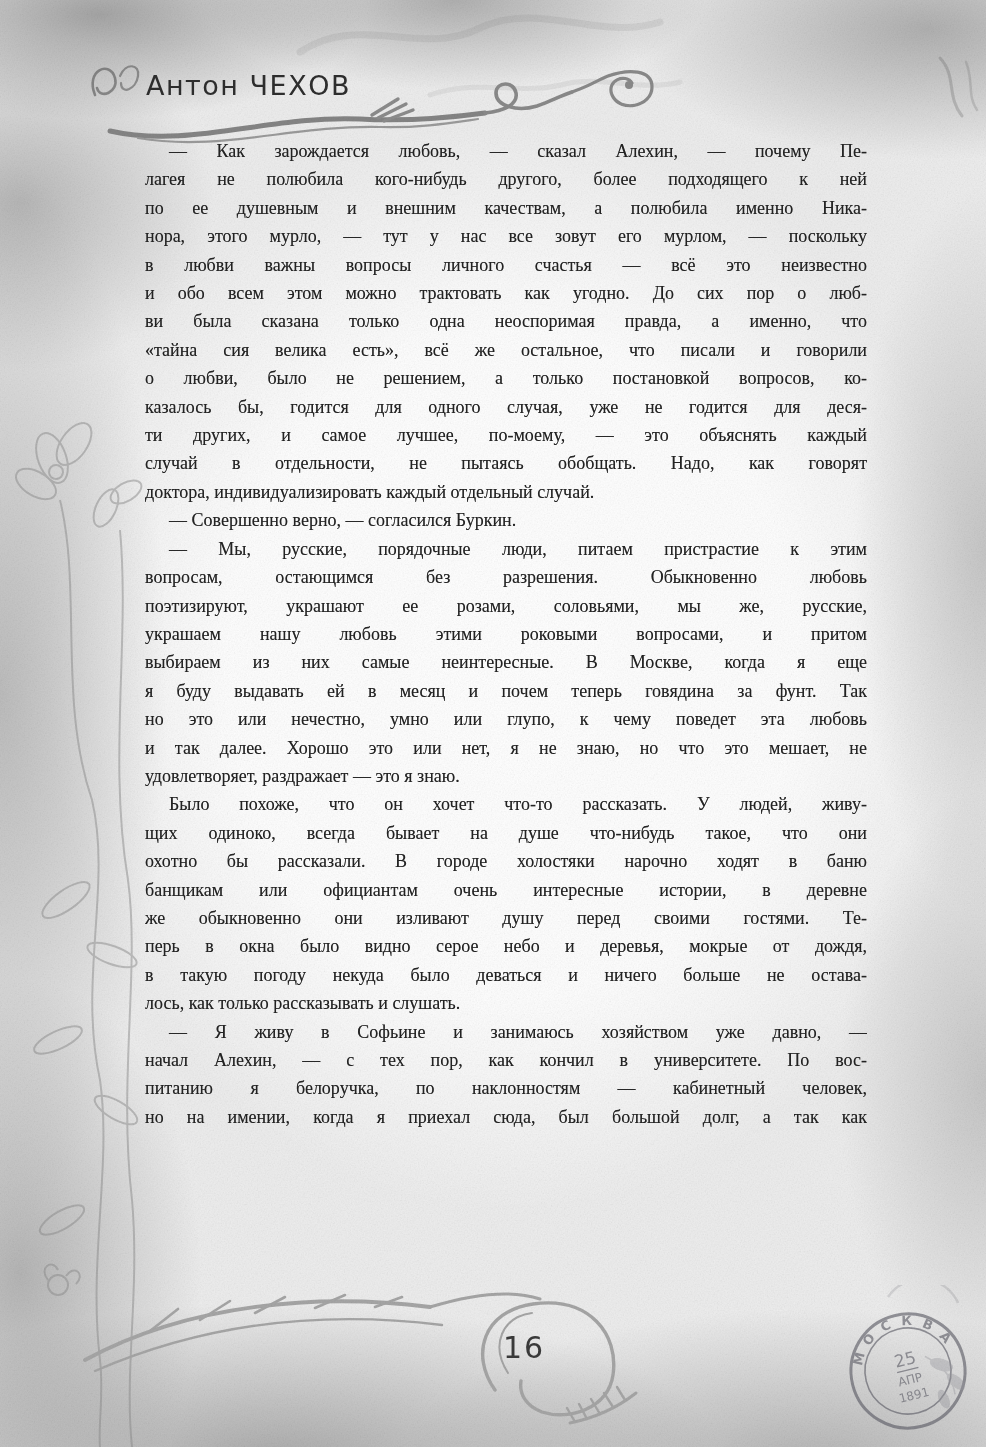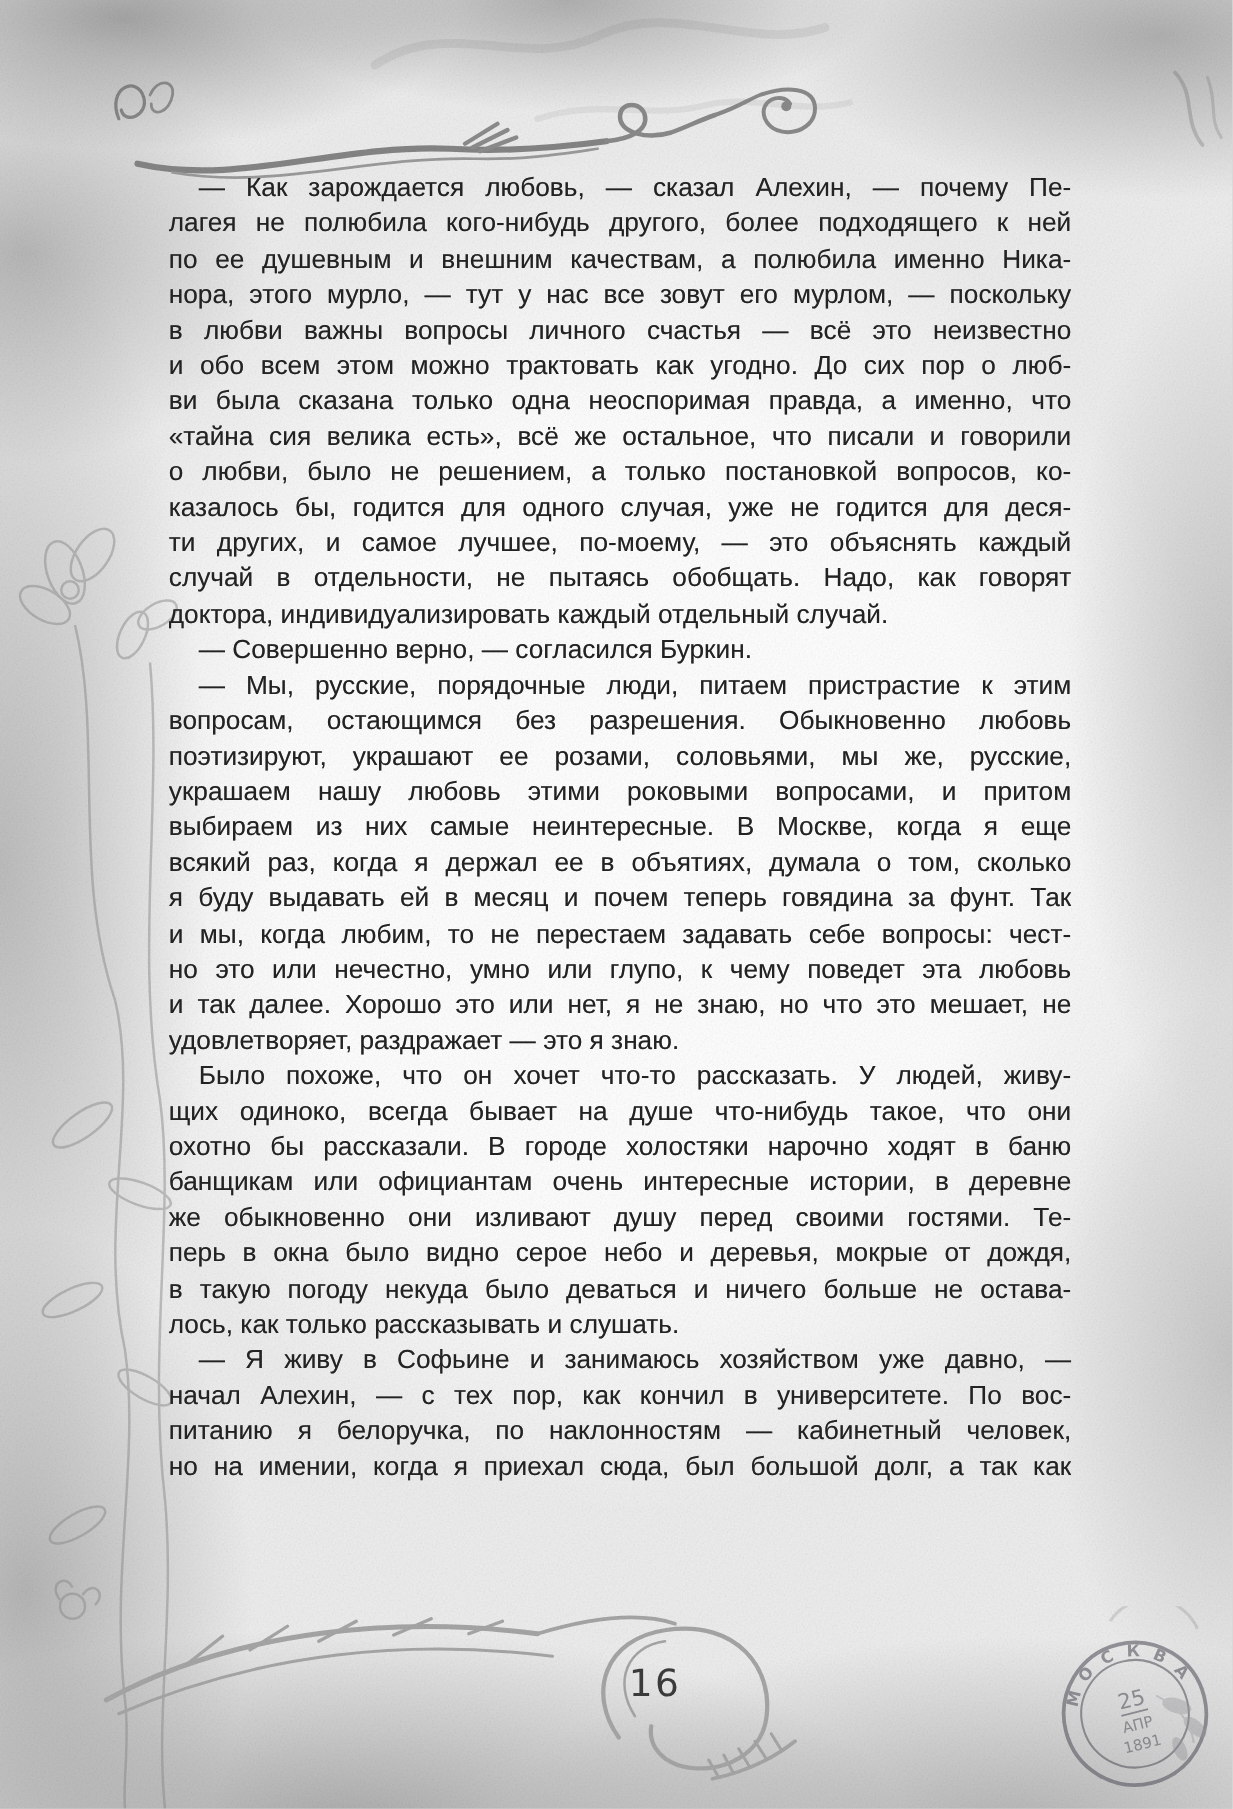--- a/index.html
+++ b/index.html
@@ -27,23 +27,23 @@
   .deco{position:absolute;pointer-events:none;}
 
   .author{
     position:absolute;left:146px;top:70px;
     font-family:"DejaVu Sans",sans-serif;
     font-size:27px;font-weight:500;letter-spacing:1.5px;
     color:#2e2e2e;
   }
 
   .text-block{
-    position:absolute;left:135px;top:137px;width:722px;
-    font-family:Liberation Sans, sans-serif;
-    font-size:21px;color:#232323;
+    position:absolute;left:145px;top:137px;width:722px;
+    font-family:Liberation Serif, serif;
+    font-size:18px;color:#232323;
     text-shadow:0 0 .5px rgba(40,40,40,.45);
   }
   .para{margin:0;}
   .tline{
     height:28.42px;line-height:28.42px;
     overflow:hidden;
     text-align:justify;text-align-last:justify;
   }
   .tline.first{text-indent:24px;}
   .tline.last{text-align-last:left;}
@@ -85,20 +85,21 @@
       <ellipse cx="66" cy="520" rx="28" ry="10" transform="rotate(-35 66 520)"></ellipse>
       <ellipse cx="112" cy="575" rx="26" ry="9" transform="rotate(20 112 575)"></ellipse>
       <ellipse cx="58" cy="660" rx="26" ry="9" transform="rotate(-25 58 660)"></ellipse>
       <ellipse cx="116" cy="730" rx="24" ry="9" transform="rotate(30 116 730)"></ellipse>
       <ellipse cx="62" cy="840" rx="25" ry="9" transform="rotate(-30 62 840)"></ellipse>
       <ellipse cx="58" cy="905" rx="10" ry="10"></ellipse>
       <path d="M48,900 C38,888 52,878 58,890 M66,896 C74,884 86,894 76,904"></path>
     </g>
   </svg>
 
+  <div class="author">Антон ЧЕХОВ</div>
 
   <svg class="deco" style="left:80px;top:55px;" width="600" height="95" viewBox="0 0 600 95" fill="none">
     <path d="M30,76 C110,94 190,60 280,64 C330,67 375,62 405,58" stroke="#858585" stroke-width="5" stroke-linecap="round"></path>
     <path d="M58,83 C140,97 212,70 300,72 C340,73 370,68 398,64" stroke="#9b9b9b" stroke-width="2.2" stroke-linecap="round"></path>
     <path d="M292,60 L318,44 M298,63 L326,49 M304,66 L333,55" stroke="#8c8c8c" stroke-width="3.4" stroke-linecap="round"></path>
     <path d="M405,58 C425,56 438,49 436,38 C434,26 416,26 416,38 C416,51 437,57 457,51 C471,46 480,41 492,37" stroke="#8a8a8a" stroke-width="3.6" stroke-linecap="round"></path>
     <path d="M492,37 C510,31 520,24 528,21 C548,14 572,14 572,32 C572,52 540,58 532,40 C526,25 546,18 552,28" stroke="#8a8a8a" stroke-width="3.2" stroke-linecap="round"></path>
     <circle cx="549" cy="30" r="4" fill="#8a8a8a" stroke="none"></circle>
   </svg>
 
@@ -120,23 +121,21 @@
       </div>
       <div class="para">
         <div class="tline first last">— Совершенно верно, — согласился Буркин.</div>
       </div>
       <div class="para">
         <div class="tline first">— Мы, русские, порядочные люди, питаем пристрастие к этим</div>
         <div class="tline">вопросам, остающимся без разрешения. Обыкновенно любовь</div>
         <div class="tline">поэтизируют, украшают ее розами, соловьями, мы же, русские,</div>
         <div class="tline">украшаем нашу любовь этими роковыми вопросами, и притом</div>
         <div class="tline">выбираем из них самые неинтересные. В Москве, когда я еще</div>
-        <div class="tline">всякий раз, когда я держал ее в объятиях, думала о том, сколько</div>
         <div class="tline">я буду выдавать ей в месяц и почем теперь говядина за фунт. Так</div>
-        <div class="tline">и мы, когда любим, то не перестаем задавать себе вопросы: чест-</div>
         <div class="tline">но это или нечестно, умно или глупо, к чему поведет эта любовь</div>
         <div class="tline">и так далее. Хорошо это или нет, я не знаю, но что это мешает, не</div>
         <div class="tline last">удовлетворяет, раздражает — это я знаю.</div>
       </div>
       <div class="para">
         <div class="tline first">Было похоже, что он хочет что-то рассказать. У людей, живу-</div>
         <div class="tline">щих одиноко, всегда бывает на душе что-нибудь такое, что они</div>
         <div class="tline">охотно бы рассказали. В городе холостяки нарочно ходят в баню</div>
         <div class="tline">банщикам или официантам очень интересные истории, в деревне</div>
         <div class="tline">же обыкновенно они изливают душу перед своими гостями. Те-</div>

